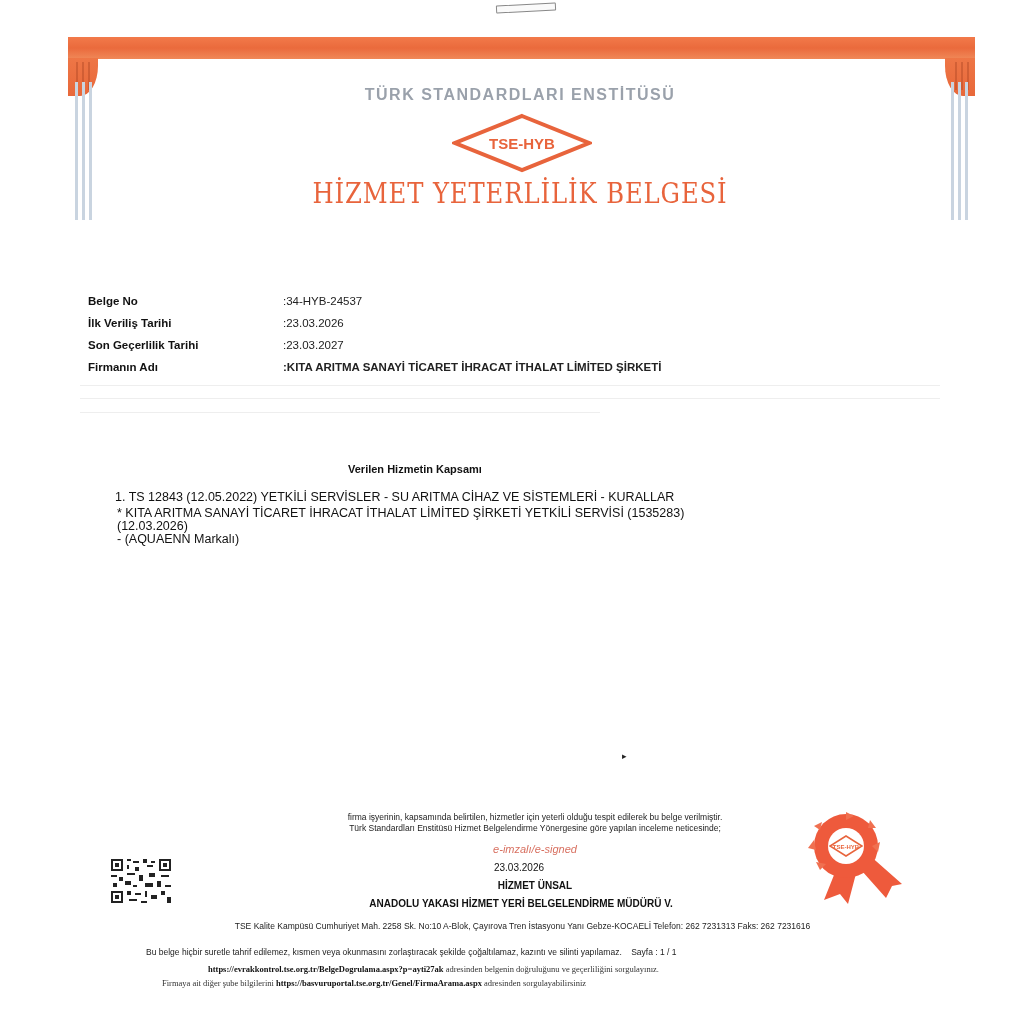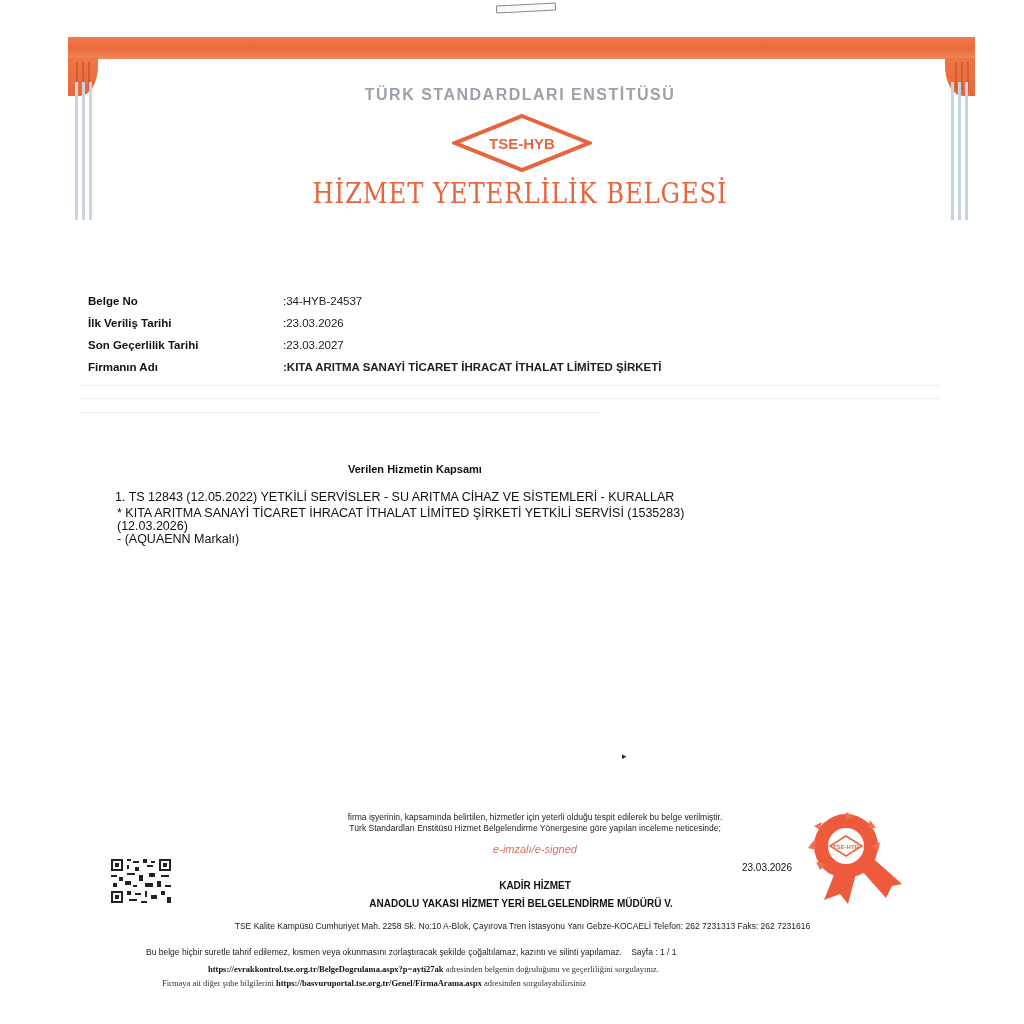--- a/index.html
+++ b/index.html
@@ -26,21 +26,21 @@
     .field-value { left: 283px; font-size: 11.5px; color: #222; }
     .field-value.bold { font-weight: bold; }
     .faint { height: 1px; background: #eee; }
     .scope-title { left: 348px; top: 463px; font-size: 11px; font-weight: bold; }
     .scope { left: 99px; top: 491px; width: 790px; font-size: 12.5px; line-height: 13px; color: #111; }
     .scope .i1 { padding-left: 16px; }
     .scope .sub { padding-left: 18px; }
     .mark { left: 622px; top: 751px; font-size: 9px; color: #222; }
     .stmt { left: 270px; width: 530px; top: 812px; text-align: center; font-size: 8.5px; line-height: 11px; color: #222; }
     .esig { left: 270px; width: 530px; top: 843px; text-align: center; font-size: 11px; font-style: italic; color: #d87060; }
-    .sign-date { left: 262px; width: 530px; top: 862px; text-align: right; font-size: 10px; }
+    .sign-date { left: 254px; width: 530px; top: 862px; text-align: center; font-size: 10px; }
     .signer { left: 270px; width: 530px; top: 880px; text-align: center; font-size: 10px; font-weight: bold; }
     .signer-title { left: 256px; width: 530px; top: 898px; text-align: center; font-size: 10px; font-weight: bold; }
     .address { left: 150px; width: 745px; top: 921px; text-align: center; font-size: 8.5px; line-height: 10px; color: #222; }
     .notice { left: 146px; top: 947px; font-size: 8.5px; color: #222; white-space: nowrap; }
     .url1, .url2 { left: 162px; font-family: "Liberation Serif", serif; font-size: 8.5px; color: #333; white-space: nowrap; }
     .url1 { top: 964px; padding-left: 46px; } .url2 { top: 978px; }
     .url1 b, .url2 b { color: #111; }
     .qr { left: 109px; top: 857px; width: 64px; height: 48px; }
     .seal { left: 806px; top: 812px; width: 100px; height: 92px; }
   </style>
@@ -92,21 +92,21 @@
 </div>
 
 <div class="abs mark">▸</div>
 
 <div class="abs stmt">
   <div>firma işyerinin, kapsamında belirtilen, hizmetler için yeterli olduğu tespit edilerek bu belge verilmiştir.</div>
   <div>Türk Standardları Enstitüsü Hizmet Belgelendirme Yönergesine göre yapılan inceleme neticesinde;</div>
 </div>
 <div class="abs esig">e-imzalı/e-signed</div>
 <div class="abs sign-date">23.03.2026</div>
-<div class="abs signer">KADİR HİZMET</div>
+<div class="abs signer">HİZMET ÜNSAL</div>
 <div class="abs signer-title">ANADOLU YAKASI HİZMET YERİ BELGELENDİRME MÜDÜRÜ V.</div>
 
 <div class="abs qr">
   <svg width="64" height="48" viewBox="0 0 32 24">
     <rect width="32" height="24" fill="#fff"></rect>
     <g fill="#222">
       <rect x="1" y="1" width="6" height="6"></rect>
         <rect x="2" y="2" width="4" height="4" fill="#fff"></rect>
         <rect x="3" y="3" width="2" height="2"></rect>
       <rect x="25" y="1" width="6" height="6"></rect>

